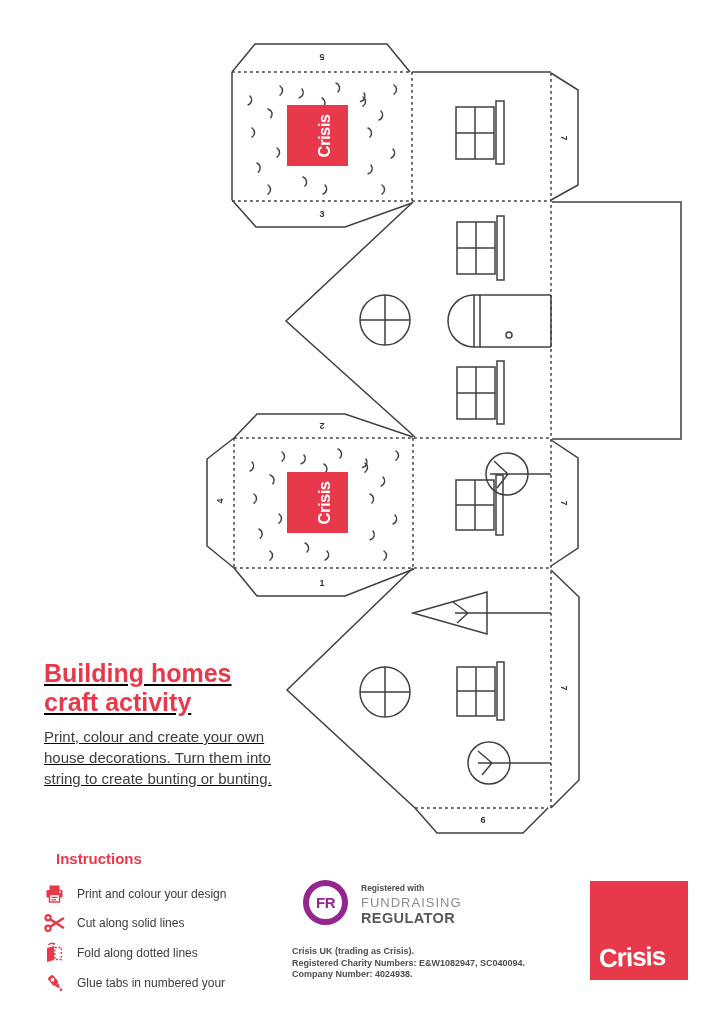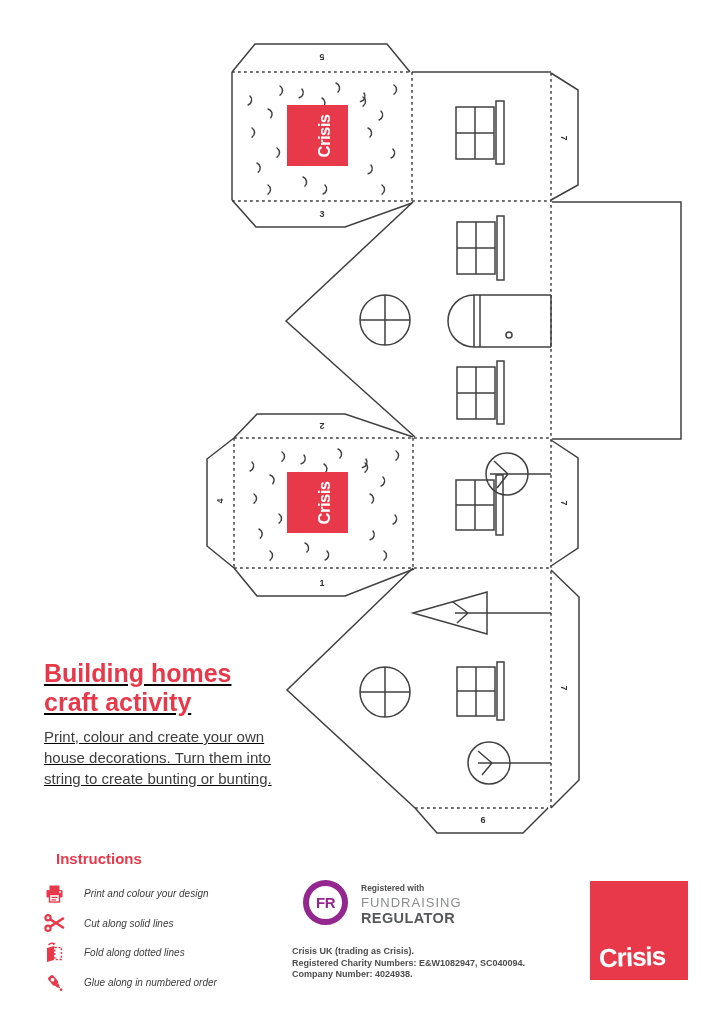--- a/index.html
+++ b/index.html
@@ -31,21 +31,21 @@
 
   .intro{position:absolute;left:44px;top:659px;text-decoration:underline;}
   .intro h1{margin:0;font-size:25px;line-height:29px;font-weight:700;color:var(--red);}
   .intro .body{margin-top:9px;font-size:15px;line-height:21px;color:var(--ink);}
 
   .instructions{position:absolute;left:44px;top:838px;}
   .instructions h2{margin:12px;font-size:15px;font-weight:700;color:var(--red);}
   .instr-list{margin-top:12px;}
   .instr-row{display:flex;align-items:center;height:29.6px;}
   .instr-row .ic{width:24px;height:22px;flex:0 0 24px;display:flex;align-items:center;}
-  .instr-row .lbl{margin-left:16px;font-size:10px;color:#3c3c3c;font-style:italic;}
+  .instr-row .lbl{margin-left:9px;font-size:12px;color:#3c3c3c;}
 
   .fr-group{position:absolute;left:303px;top:880px;display:flex;}
   .fr-circle{width:33px;height:33px;border:6.5px solid var(--purple);border-radius:50%;
              display:flex;align-items:center;justify-content:center;text-align:right;}
   .fr-circle span{color:var(--purple);font-size:15px;font-weight:800;letter-spacing:-0.5px;}
   .fr-text{margin-left:13px;padding-top:3px;}
   .fr-text .rw{font-size:8.5px;font-weight:700;color:#4d4d4d;}
   .fr-text .l1{font-size:13px;color:var(--fundgray);letter-spacing:1px;margin-top:2px;}
   .fr-text .l2{font-size:14.5px;font-weight:800;color:var(--reggray);letter-spacing:0.4px;margin-top:0px;}
 
@@ -272,21 +272,21 @@
           <svg width="22" height="22" viewBox="0 0 22 22">
             <g transform="rotate(-40 11 11)">
               <rect x="8" y="2.5" width="6.5" height="10.5" rx="2" fill="#e8394a"></rect>
               <path d="M11.2,4.6 l2.3,2.3 l-2.3,2.3 l-2.3,-2.3 Z" fill="#fff"></path>
               <path d="M9,13 h4.5 l-1,3.2 h-2.5 Z" fill="#e8394a"></path>
               <rect x="10.6" y="16" width="1.4" height="1.8" fill="#e8394a"></rect>
               <circle cx="11.3" cy="20" r="1.4" fill="#e8394a"></circle>
             </g>
           </svg>
         </span>
-        <span class="lbl">Glue along in numbered order</span>
+        <span class="lbl">Glue tabs in numbered your</span>
       </div>
 
     </div>
   </div>
 
   <div class="fr-group">
     <div class="fr-circle">
       <span>FR</span>
     </div>
     <div class="fr-text">

